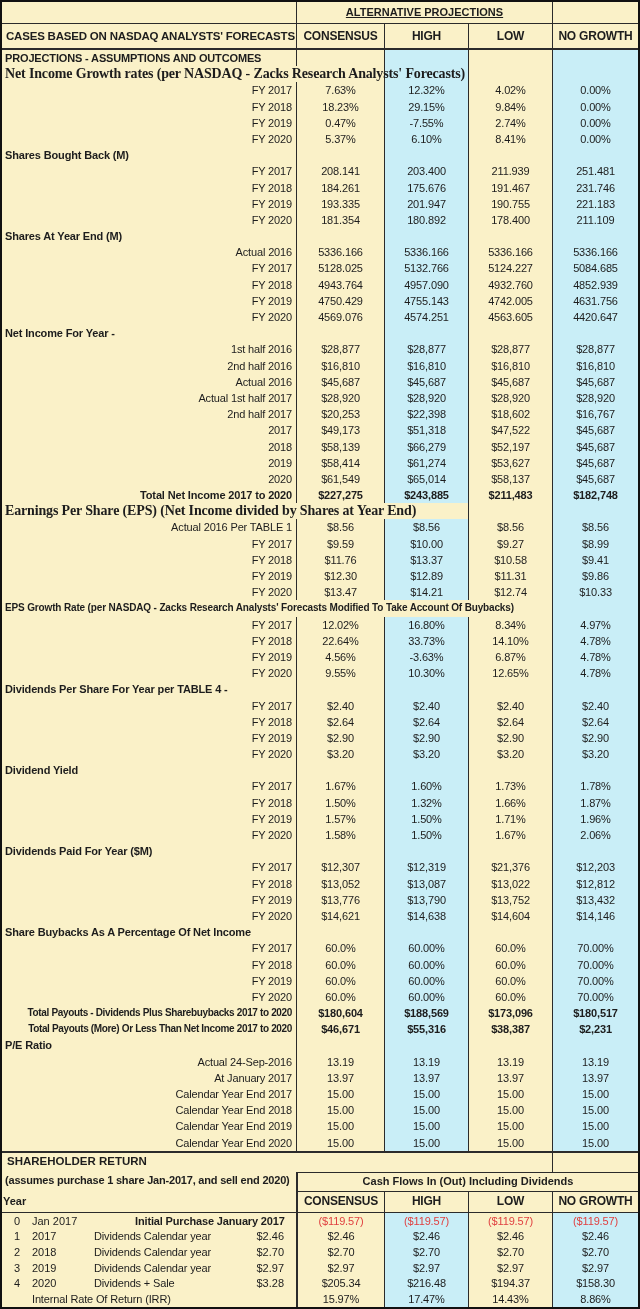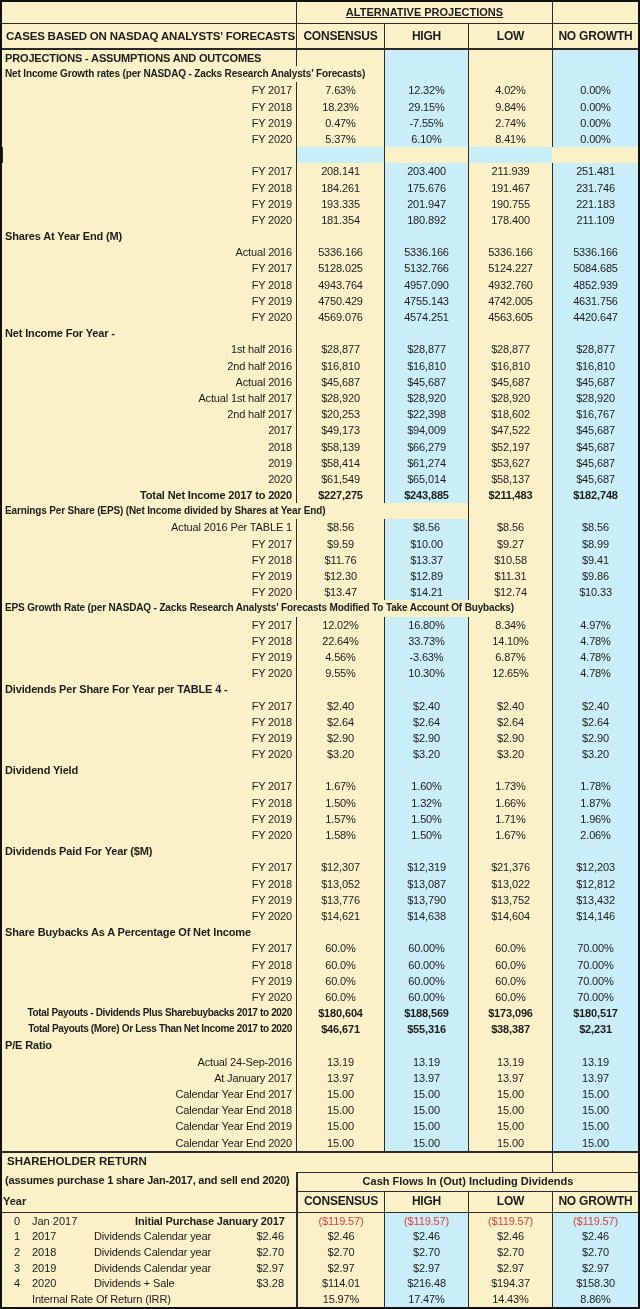--- a/index.html
+++ b/index.html
@@ -18,21 +18,21 @@
   .h1c4{border-left:1px solid var(--border);}
   .hrow2{display:grid;grid-template-columns:294px 88px 84px 84px 86px;height:24px;line-height:24px;border-bottom:2px solid var(--border);font-weight:bold;}
   .h2case{padding-left:4px;font-size:11.5px;letter-spacing:-0.2px;}
   .h2col{border-left:1px solid var(--border);text-align:center;font-size:12px;letter-spacing:-0.2px;}
   
   .main-rows{display:flex;flex-direction:column;}
   .row{display:grid;grid-template-columns:294px 88px 84px 84px 86px;height:16.2px;line-height:16.2px;}
   .c0{white-space:nowrap;}
   .lab{text-align:right;padding-right:4px;letter-spacing:-0.15px;}
   .sec{font-weight:bold;padding-left:3px;letter-spacing:-0.15px;position:relative;z-index:2;overflow:visible;}
-  .fs105{font-size:10px;}
+  .fs105{font-size:14px;font-family:Liberation Serif, serif;}
   .fs10{font-size:10px;}
   .tight{font-size:10px;letter-spacing:-0.35px;}
   .v{border-left:1px solid var(--border);text-align:center;letter-spacing:-0.15px;}
   .v1,.v3{background:var(--blue);}
   .total{font-weight:bold;}
   
   .sh{flex:1;display:flex;flex-direction:column;border-top:2px solid var(--border);}
   .shtitle-row{display:grid;grid-template-columns:550px 86px;flex:1;}
   .shtitle{font-weight:bold;font-size:11.5px;padding-left:5px;line-height:17px;}
   .shtitle-right{border-left:1px solid var(--border);}
@@ -110,20 +110,21 @@
         <div class="v v3">0.00%</div>
       </div>
       <div class="row">
         <div class="c0 lab">FY 2020</div>
         <div class="v v0">5.37%</div>
         <div class="v v1">6.10%</div>
         <div class="v v2">8.41%</div>
         <div class="v v3">0.00%</div>
       </div>
       <div class="row">
+        <div class="c0 sec">Shares Bought Back (M)</div>
         <div class="v v0"></div>
         <div class="v v1"></div>
         <div class="v v2"></div>
         <div class="v v3"></div>
       </div>
       <div class="row">
         <div class="c0 lab">FY 2017</div>
         <div class="v v0">208.141</div>
         <div class="v v1">203.400</div>
         <div class="v v2">211.939</div>
@@ -230,21 +231,21 @@
       <div class="row">
         <div class="c0 lab">2nd half 2017</div>
         <div class="v v0">$20,253</div>
         <div class="v v1">$22,398</div>
         <div class="v v2">$18,602</div>
         <div class="v v3">$16,767</div>
       </div>
       <div class="row">
         <div class="c0 lab">2017</div>
         <div class="v v0">$49,173</div>
-        <div class="v v1">$94,009</div>
+        <div class="v v1">$51,318</div>
         <div class="v v2">$47,522</div>
         <div class="v v3">$45,687</div>
       </div>
       <div class="row">
         <div class="c0 lab">2018</div>
         <div class="v v0">$58,139</div>
         <div class="v v1">$66,279</div>
         <div class="v v2">$52,197</div>
         <div class="v v3">$45,687</div>
       </div>
@@ -601,21 +602,21 @@
           <div class="shv shv0 bl2">$2.97</div>
           <div class="shv shv1 bl">$2.97</div>
           <div class="shv shv2 bl">$2.97</div>
           <div class="shv shv3 bl">$2.97</div>
         </div>
         <div class="shrow">
           <div class="shnum">4</div>
           <div class="shyear">2020</div>
           <div class="shdesc">Dividends + Sale</div>
           <div class="shper">$3.28</div>
-          <div class="shv shv0 bl2">$114.01</div>
+          <div class="shv shv0 bl2">$205.34</div>
           <div class="shv shv1 bl">$216.48</div>
           <div class="shv shv2 bl">$194.37</div>
           <div class="shv shv3 bl">$158.30</div>
         </div>
         <div class="shrow">
           <div class="shnum"></div>
           <div class="shdesc" style="grid-column: 2 / 5;">Internal Rate Of Return (IRR)</div>
           <div class="shv shv0 bl2">15.97%</div>
           <div class="shv shv1 bl">17.47%</div>
           <div class="shv shv2 bl">14.43%</div>

